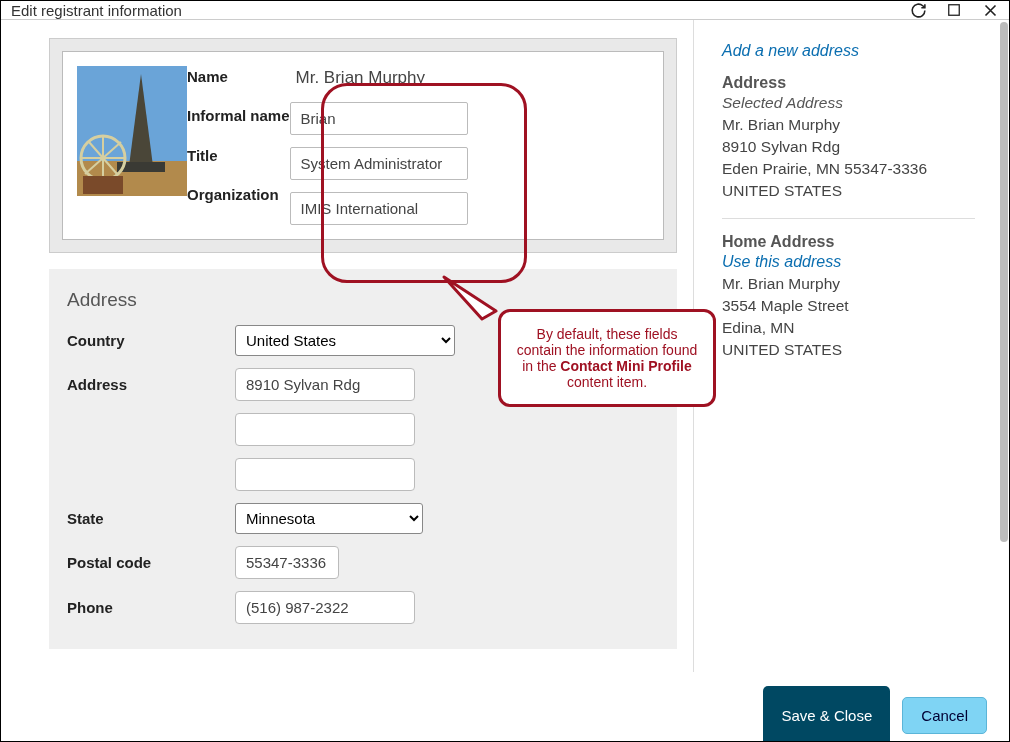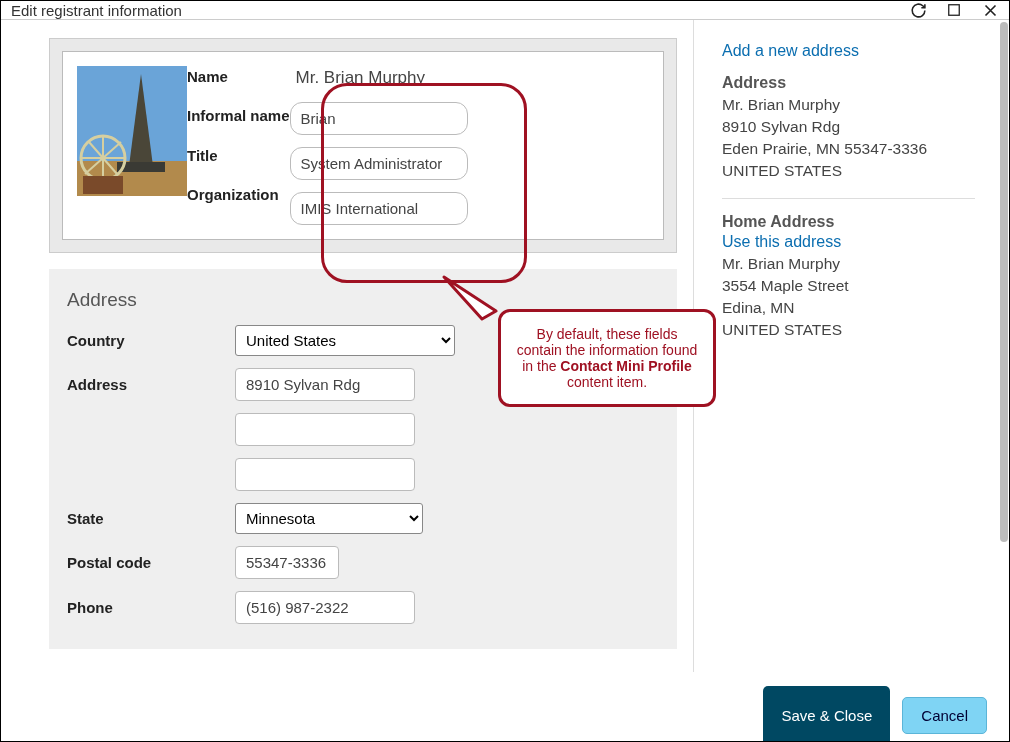--- a/index.html
+++ b/index.html
@@ -115,21 +115,21 @@
     }
     .profile-name-readonly {
       font-size: 17px;
       color: #444;
       padding: 2px 6px;
     }
     .tinput {
       width: 178px;
       padding: 7px 10px;
       border: 1px solid #bbb;
-      border-radius: 12px;
+      border-radius: 2px;
       font-size: 15px;
       color: #444;
       background: #fff;
     }
     .highlight-box {
       position: absolute;
       border: 3px solid #9f1122;
       border-radius: 26px;
       pointer-events: none;
     }
@@ -204,20 +204,21 @@
     }
     .fselect.short { width: 188px; }
     .finput.short { width: 104px; }
     
     .rlink {
       color: #0b6eb0;
       font-size: 16px;
       cursor: pointer;
       display: inline-block;
       margin-bottom: 14px;
+      font-style: italic;
     }
     .rhead {
       font-weight: 700;
       color: #555;
       font-size: 16px;
       margin-bottom: 2px;
     }
     .ritalic {
       font-style: italic;
       color: #555;
@@ -361,20 +362,21 @@
       </div>
     </div>
 
   </div>
 
   <div class="right-col">
     <span class="rlink">Add a new address</span>
 
     <div class="raddr-block">
       <div class="rhead">Address</div>
+      <div class="ritalic">Selected Address</div>
       <div class="rline">Mr. Brian Murphy</div>
       <div class="rline">8910 Sylvan Rdg</div>
       <div class="rline">Eden Prairie, MN 55347-3336</div>
       <div class="rline">UNITED STATES</div>
     </div>
 
     <div class="raddr-block">
       <div class="rhead">Home Address</div>
       <span class="rlink" style="margin-bottom:2px">Use this address</span>
       <div class="rline">Mr. Brian Murphy</div>

